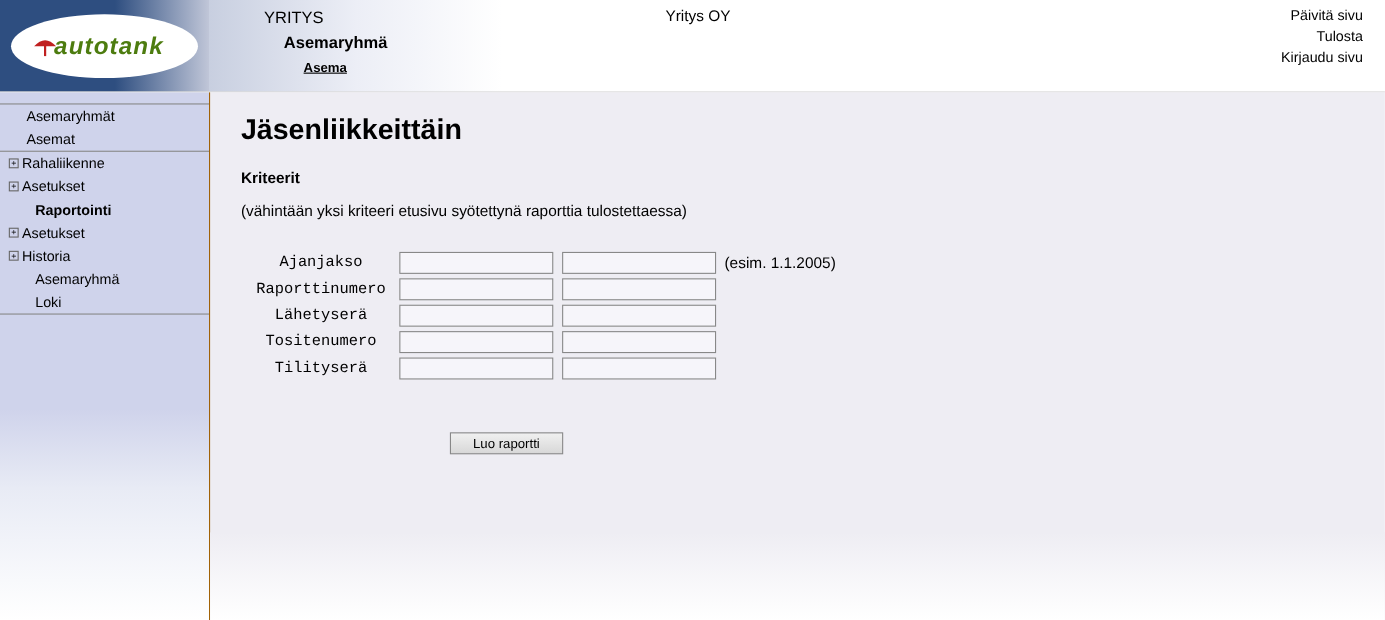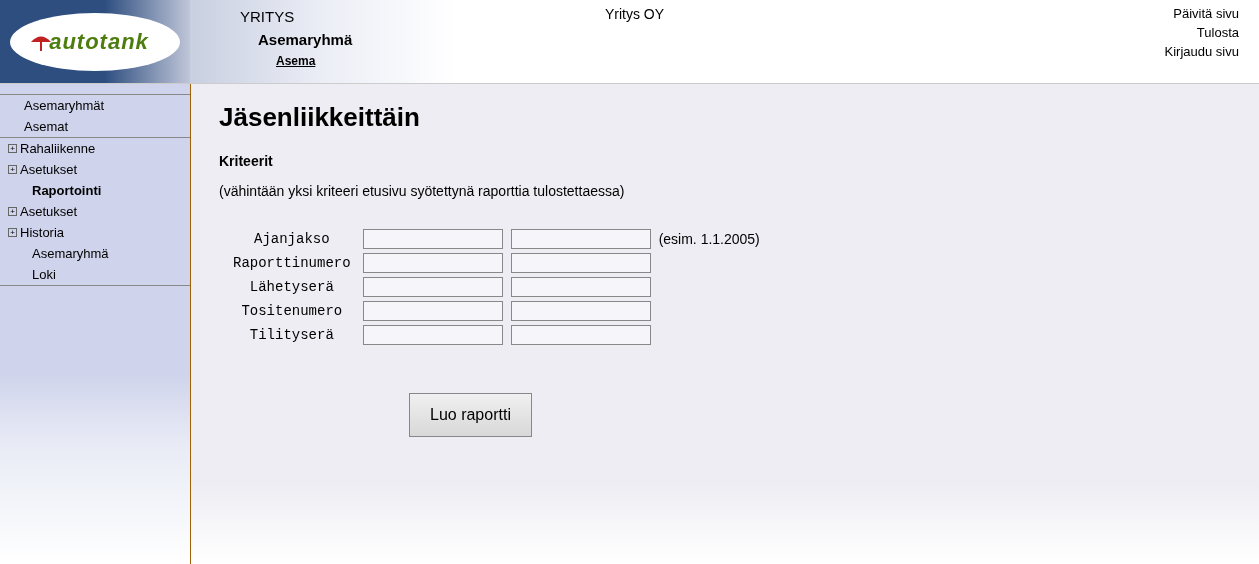--- a/index.html
+++ b/index.html
@@ -39,21 +39,21 @@
     .hint { font-size: 14px; margin-bottom: 28px; }
     
     .form-table { border-collapse: collapse; margin-left: 10px; }
     .form-table th { font-weight: normal; font-size: 14px; text-align: center; padding: 0 8px 6px 8px; }
     .form-table td { padding: 2px 4px; font-size: 14px; }
     .form-table td.label { text-align: center; padding-right: 8px; font-family: Liberation Mono, monospace; }
     .form-table input[type="text"] { width: 140px; height: 20px; border: 1px solid #888; background: #f6f5fa; font-size: 13px; padding: 0 2px; }
     .extra-hint { padding-left: 8px; font-size: 14px; }
     
     .submit-row { margin-top: 46px; margin-left: 190px; }
-    .submit-btn { font-size: 16px; padding: 12px 20px; background: linear-gradient(to bottom, #f0f0f0, #d8d8d8); border: 1px solid #888; cursor: pointer; }
+    .submit-btn { font-size: 12px; padding: 2px 20px; background: linear-gradient(to bottom, #f0f0f0, #d8d8d8); border: 1px solid #888; cursor: pointer; }
   </style>
 </head>
 <body>
 
 <div class="header">
   <div class="logo-area">
     <div class="logo">
       <svg class="logo-umbrella" width="26" height="26" viewBox="0 0 26 26">
         <path d="M3 13 Q13 2 23 13 Z" fill="#c02020"></path>
         <rect x="12" y="12" width="2" height="10" fill="#c02020"></rect>

